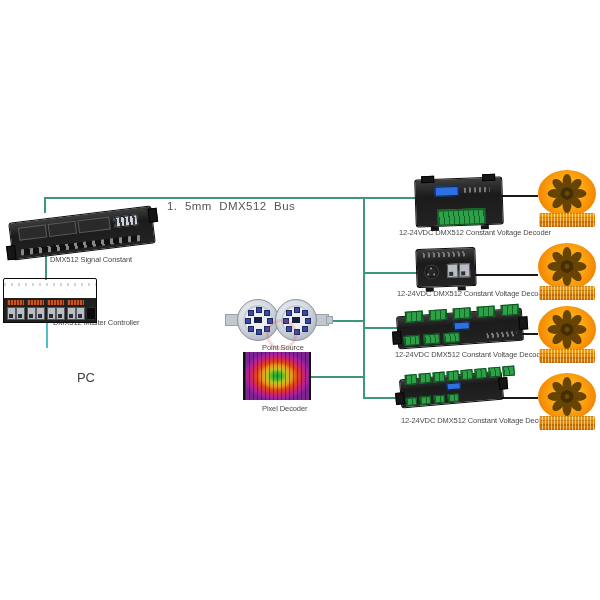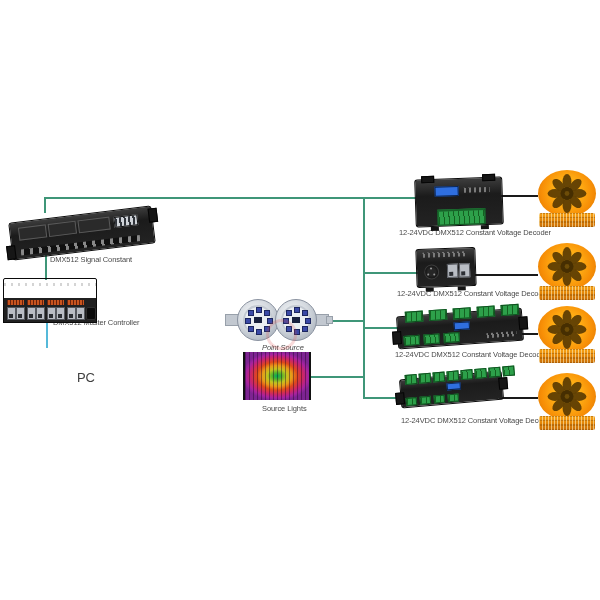--- a/index.html
+++ b/index.html
@@ -112,25 +112,26 @@
   <div class="line h" style="left:363px;top:272px;width:55px;"></div>
   <div class="line h" style="left:363px;top:327px;width:38px;"></div>
   <div class="line h" style="left:363px;top:397px;width:40px;"></div>
   <div class="line h" style="left:322px;top:320px;width:41px;"></div>
   <div class="line h" style="left:307px;top:376px;width:56px;"></div>
   <div class="line blk" style="left:500px;top:195px;width:38px;"></div>
   <div class="line blk" style="left:473px;top:274px;width:65px;"></div>
   <div class="line blk" style="left:521px;top:333px;width:17px;"></div>
   <div class="line blk" style="left:499px;top:397px;width:39px;"></div>
 
+  <div class="lbl bus" style="left:167px;top:200px;">1. 5mm DMX512 Bus</div>
   <div class="lbl" style="left:50px;top:255px;">DMX512 Signal Constant</div>
   <div class="lbl" style="left:53px;top:318px;">DMX512 Master Controller</div>
   <div class="lbl pc" style="left:77px;top:370px;">PC</div>
-  <div class="lbl" style="left:262px;top:343px;font-style:italic;">Point Source</div>
-  <div class="lbl" style="left:262px;top:404px;">Source Lights</div>
+  <div class="lbl" style="left:262px;top:343px;">Point Source</div>
+  <div class="lbl" style="left:262px;top:404px;">Pixel Decoder</div>
   <div class="lbl" style="left:399px;top:228px;">12-24VDC DMX512 Constant Voltage Decoder</div>
   <div class="lbl" style="left:397px;top:289px;">12-24VDC DMX512 Constant Voltage Decoder</div>
   <div class="lbl" style="left:395px;top:350px;">12-24VDC DMX512 Constant Voltage Decoder</div>
   <div class="lbl" style="left:401px;top:416px;">12-24VDC DMX512 Constant Voltage Decoder</div>
 
   <div class="dev" style="left:6px;top:206px;width:156px;height:52px;">
     <div class="body amp-body">
       <div class="amp-plate" style="left:8px;top:5px;width:26px;height:11px;"></div>
       <div class="amp-plate" style="left:38px;top:5px;width:26px;height:11px;"></div>
       <div class="amp-plate" style="left:68px;top:5px;width:30px;height:11px;"></div>

